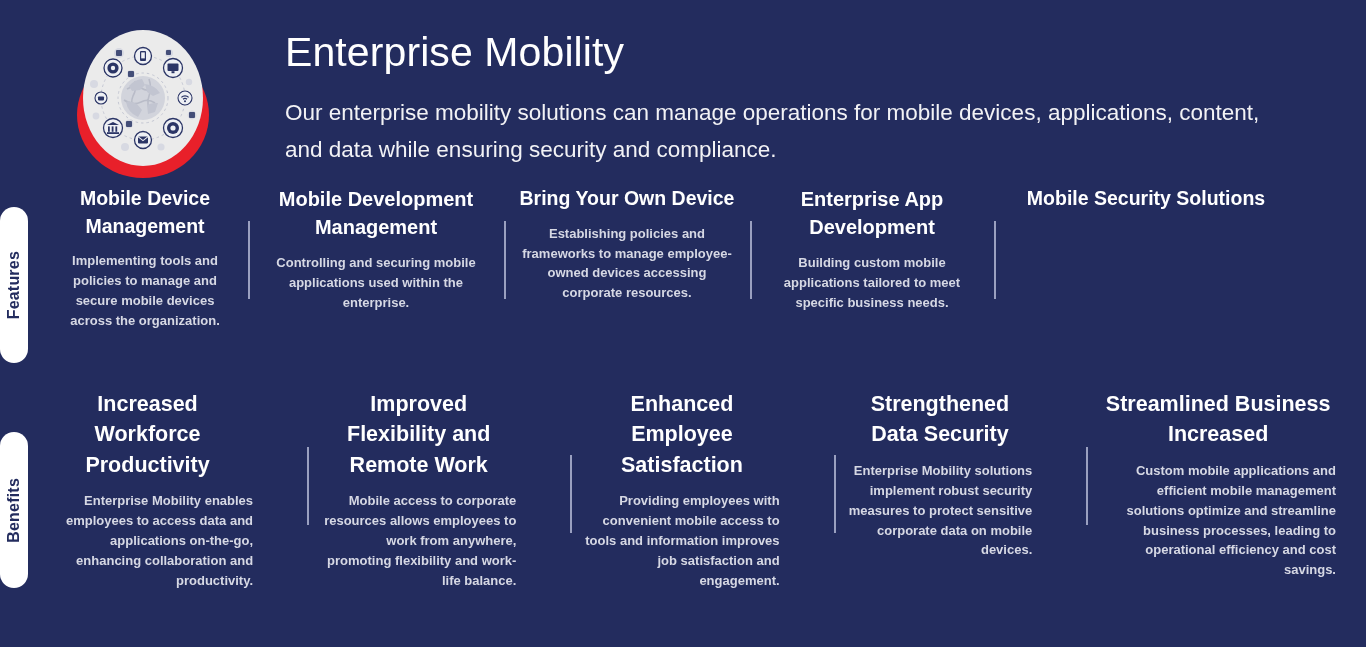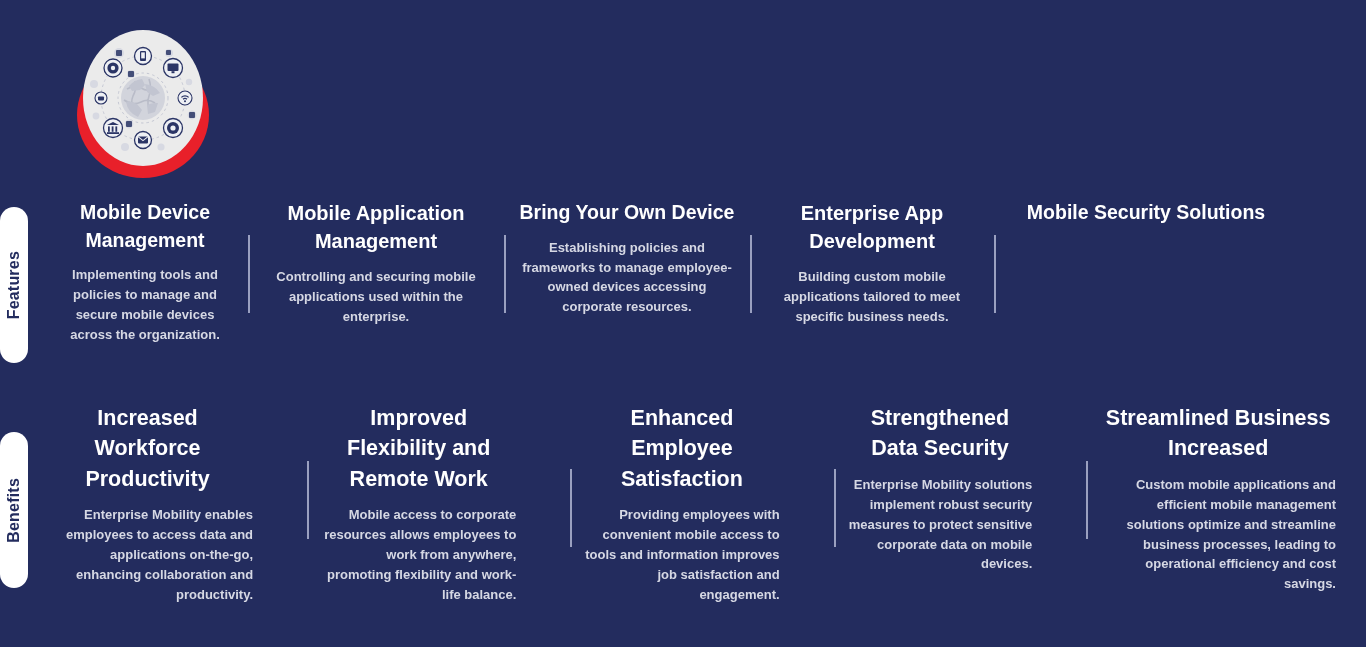--- a/index.html
+++ b/index.html
@@ -114,21 +114,21 @@
 
   
   .row {
     display: flex;
     align-items: flex-start;
   }
 
   #features-row {
     padding-left: 42px;
     padding-right: 20px;
-    margin-top: 14px;
+    margin-top: 0;
   }
 
   #benefits-row {
     padding-left: 28px;
     padding-right: 16px;
     margin-top: 58px;
     gap: 40px;
   }
 
   .card {
@@ -276,37 +276,41 @@
               <rect x="46" y="14" width="6" height="6" rx="1"></rect>
               <rect x="-17" y="23" width="6" height="6" rx="1"></rect>
               <rect x="-15" y="-27" width="6" height="6" rx="1"></rect>
             </g>
           </g>
         </svg>
       </div>
     </div>
   </div>
 
+  <div class="header-text">
+    <div class="title">Enterprise Mobility</div>
+    <div class="subtitle">Our enterprise mobility solutions can manage operations for mobile devices, applications, content, and data while ensuring security and compliance.</div>
+  </div>
 </div>
 
 <div class="side-pill" id="pill-features">
   <span>Features</span>
 </div>
 
 <div class="side-pill" id="pill-benefits">
   <span>Benefits</span>
 </div>
 
 <div class="row" id="features-row">
   <div class="card">
     <div class="card-title">Mobile Device Management</div>
     <div class="card-desc">Implementing tools and policies to manage and secure mobile devices across the organization.</div>
   </div>
   <div class="card">
-    <div class="card-title">Mobile Application Management</div>
+    <div class="card-title">Mobile Development Management</div>
     <div class="card-desc">Controlling and securing mobile applications used within the enterprise.</div>
   </div>
   <div class="card">
     <div class="card-title">Bring Your Own Device</div>
     <div class="card-desc">Establishing policies and frameworks to manage employee-owned devices accessing corporate resources.</div>
   </div>
   <div class="card">
     <div class="card-title">Enterprise App Development</div>
     <div class="card-desc">Building custom mobile applications tailored to meet specific business needs.</div>
   </div>

